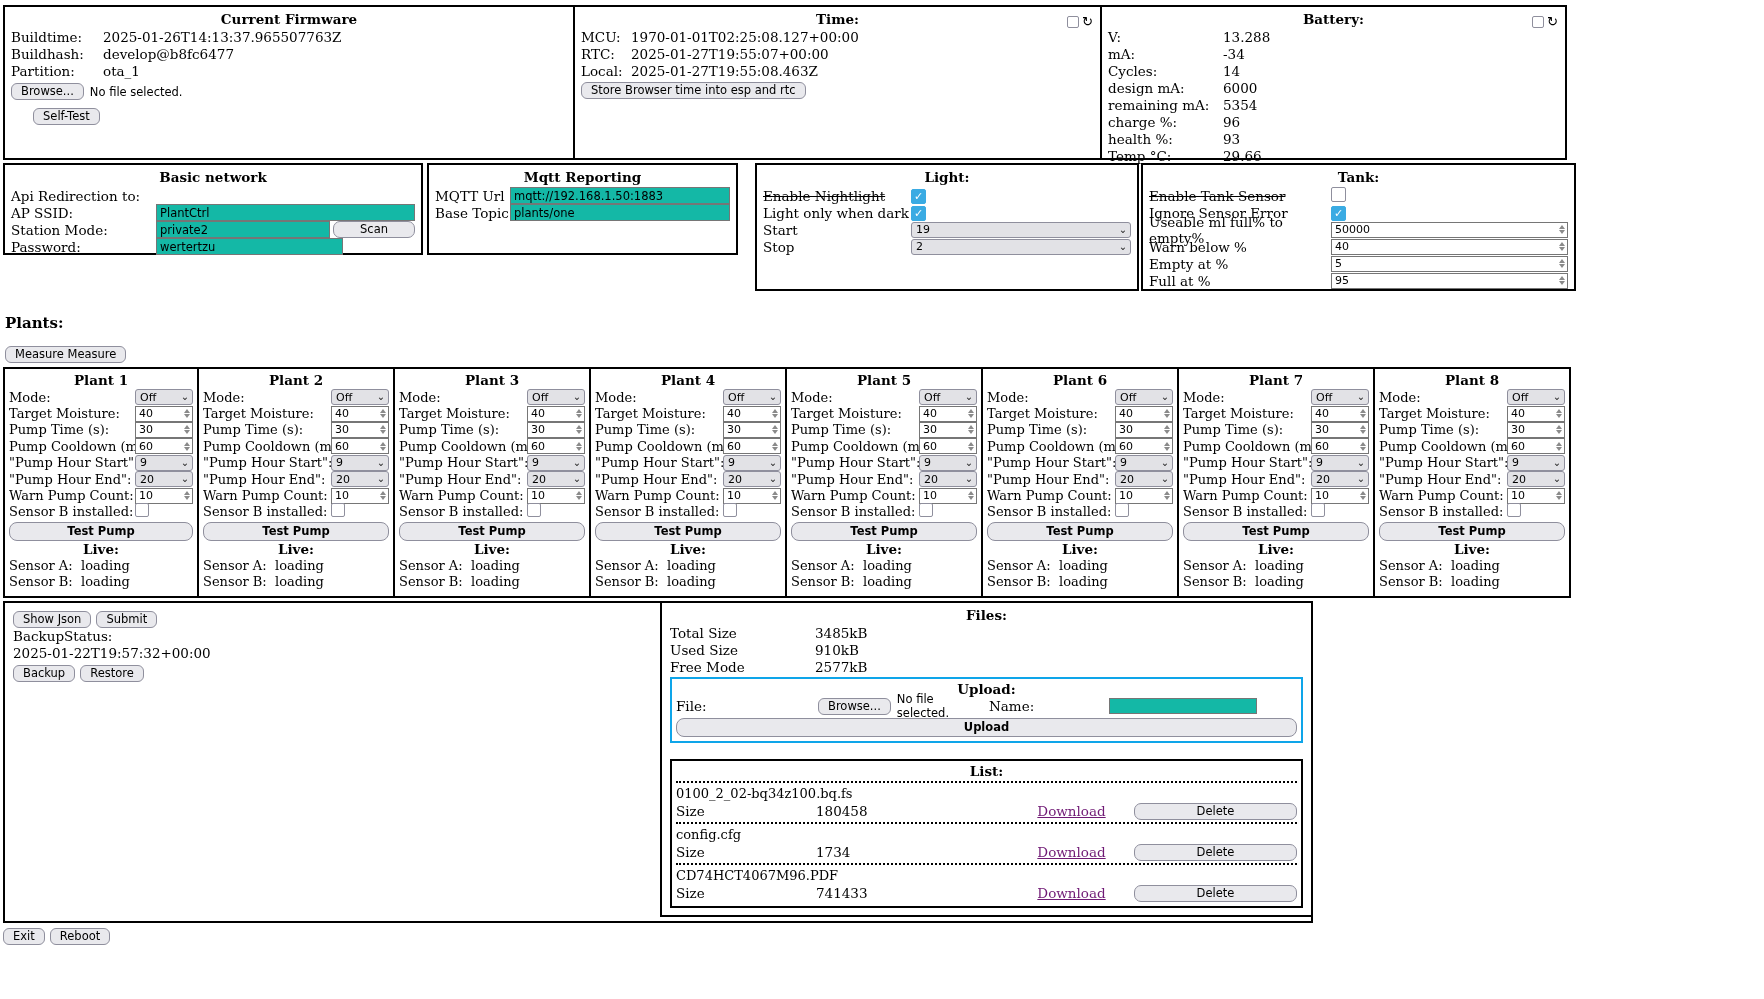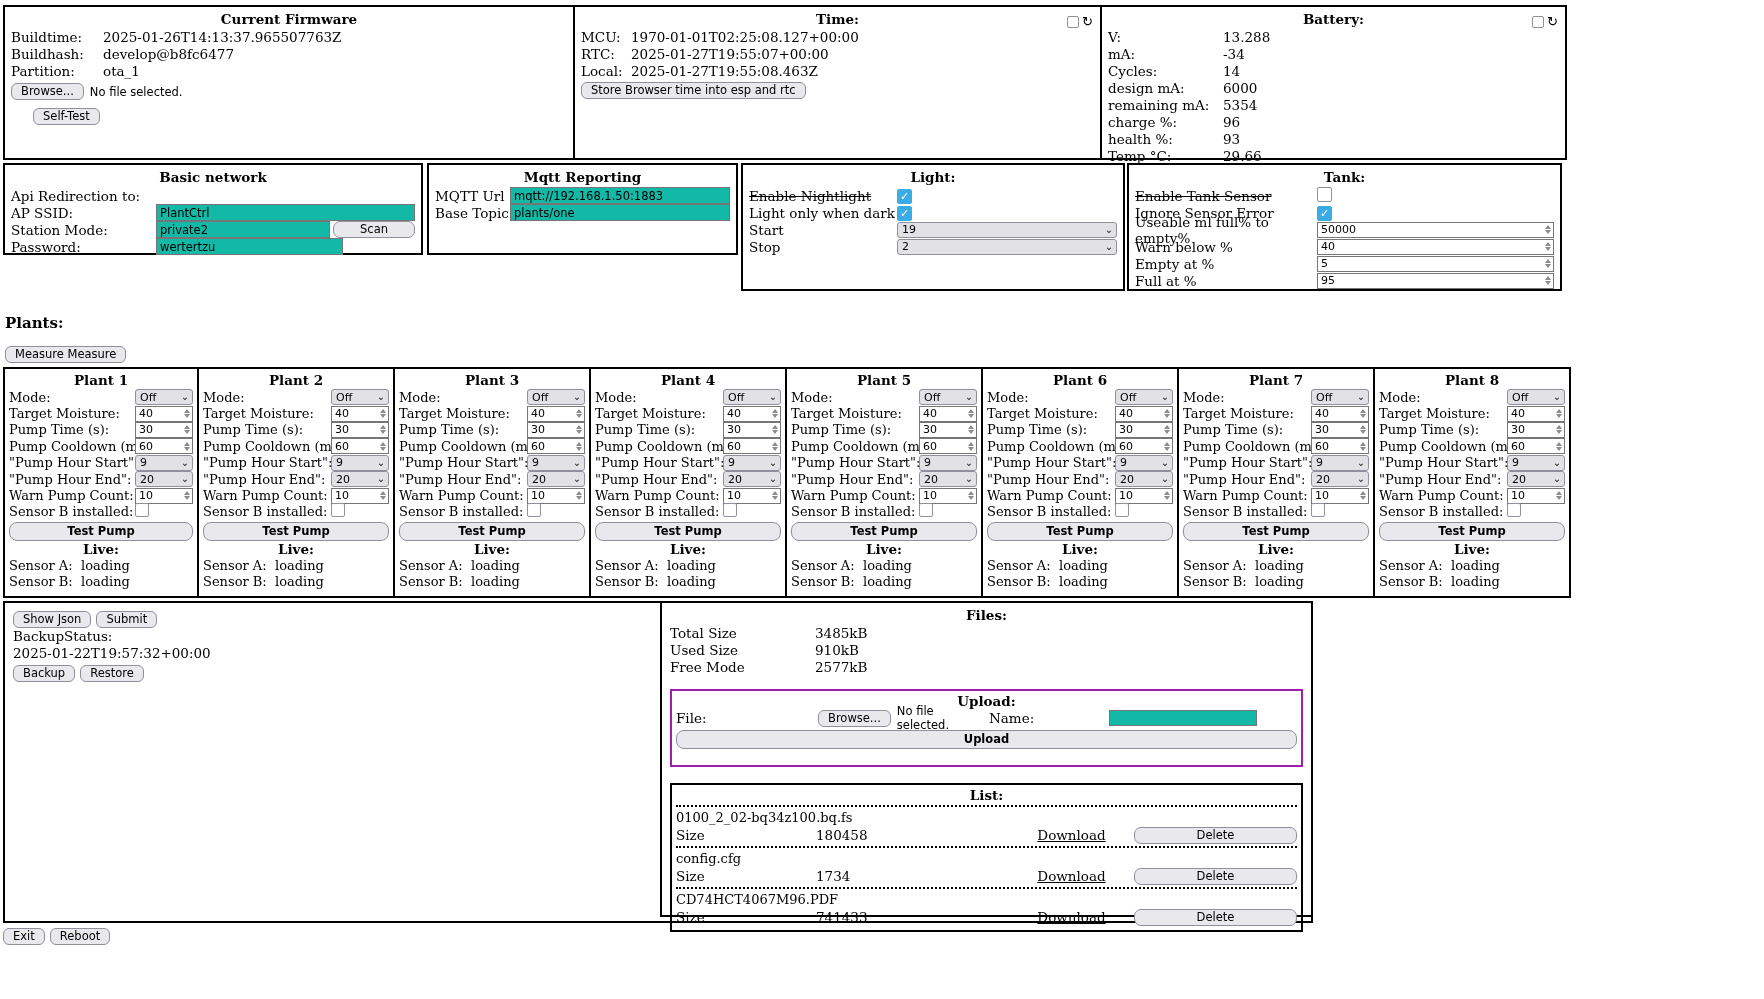--- a/index.html
+++ b/index.html
@@ -58,21 +58,21 @@
   .refresh { font-family:"DejaVu Sans", sans-serif; font-size:13px; line-height:13px; }
   .filerow { display:flex; align-items:center; gap:6px; margin-top:4px; }
   .nofile { font-size:11.5px; }
   .selftestrow { margin:7px 0 0 22px; }
   .storebtnrow { margin-top:2px; }
 
   
   .row2 { display:flex; align-items:flex-start; margin-top:3px; }
   .net-panel { width:420px; height:92px; }
   .mqtt-panel { width:311px; height:92px; margin-left:4px; }
-  .light-panel { width:384px; height:128px; margin-left:3px; }
+  .light-panel { width:384px; height:128px; margin-left:17px; }
   .tank-panel { width:435px; height:128px; margin-left:2px; }
   .frm { display:flex; align-items:center; height:17px; }
   .frm .lbl { flex:none; }
   .net-panel .lbl { width:145px; }
   .net-panel .ctl { flex:1; display:flex; gap:3px; }
   .mqtt-panel .lbl { width:75px; }
   .mqtt-panel .ctl { flex:1; }
   .light-panel .lbl { width:148px; }
   .light-panel .ctl { flex:1; }
   .tank-panel .lbl { width:182px; }
@@ -98,36 +98,36 @@
 
   
   .bottom-wrap { width:1310px; border:2px solid #000; margin-top:3px; display:flex; height:322px; }
   .backup-col { width:655px; padding:8px 8px; }
   .btnrow { display:flex; gap:5px; }
   .backup-line { line-height:17px; }
   .backup-btns { margin-top:3px; }
 
   .files-panel { flex:1; border:2px solid #000; margin:-2px -2px 4px 0; padding:4px 8px; }
   .sizes .kv .k { width:145px; }
-  .upload-box { border:2px solid #a21caf; margin-top:14px; padding:2px 4px 16px 4px; }
+  .upload-box { border:2px solid #0ea5e9; margin-top:2px; padding:2px 4px 4px 4px; }
   .upload-row { display:flex; align-items:center; height:18px; }
   .upload-row .file-lbl { width:142px; }
   .upload-row .nofile { margin-left:6px; flex:1; }
   .upload-row .name-lbl { width:120px; }
   .upload-row .name-input { width:148px; margin-right:40px; height:16px; }
   .upload-btn-row { margin-top:3px; }
   .upload-btn { border-radius:4px; }
 
   .list-box { border:2px solid #000; margin-top:16px; padding:2px 4px 4px 4px; }
   .list-title { text-align:center; font-weight:bold; line-height:16px; }
   .file-entry { }
   .dotted { border-top:2px dotted #000; margin:2px 0; }
   .fname { line-height:17px; font-size:13px; }
   .frow { display:grid; grid-template-columns:140px 200px 1fr 170px; align-items:center; height:18px; }
-  .dl { color:#000000; text-decoration:underline; justify-self:center; cursor:pointer; }
+  .dl { color:#701a75; text-decoration:underline; justify-self:center; cursor:pointer; }
   .delbtn { width:163px; border-radius:7px; justify-self:end; }
 
   .footer { margin-top:5px; display:flex; gap:5px; }
 </style>
 </head>
 <body>
 
 <div class="page">
 
   <div class="toprow">

